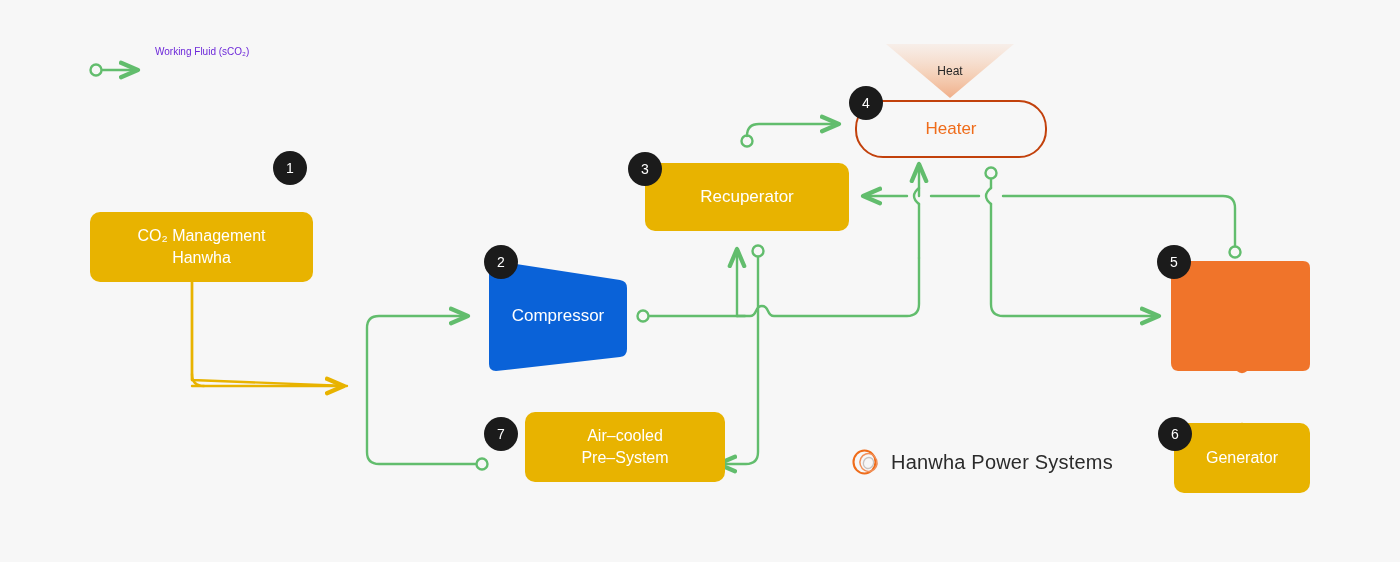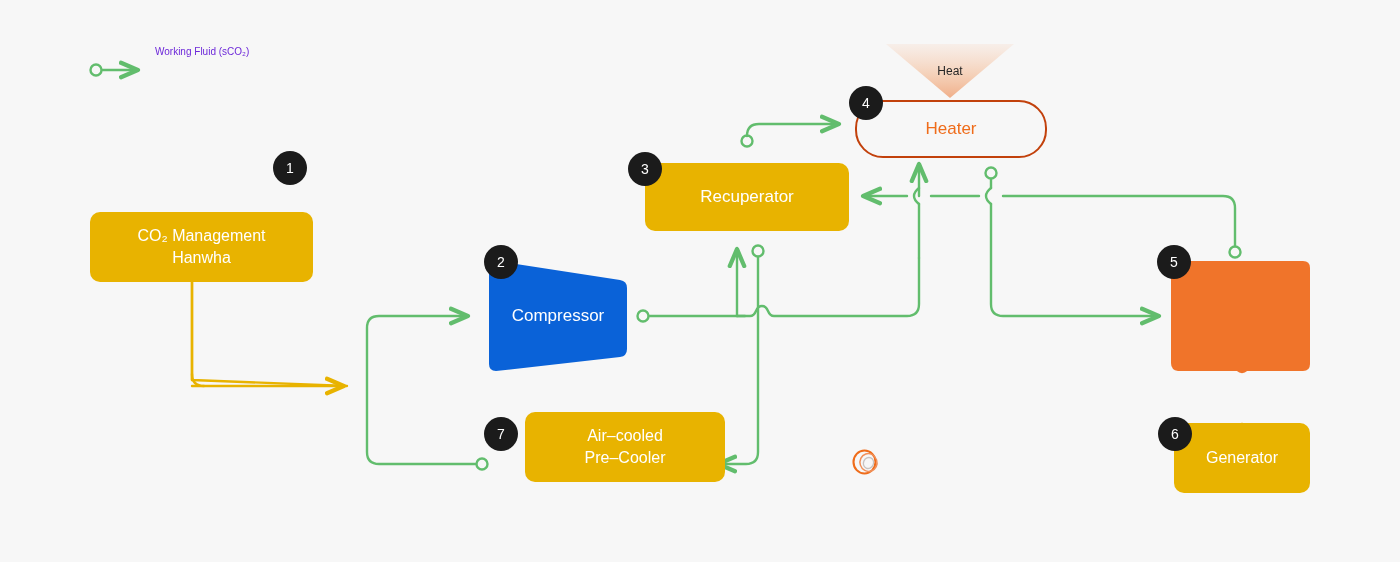--- a/index.html
+++ b/index.html
@@ -164,26 +164,27 @@
   <div class="badge" style="left:1157px;top:245px;">5</div>
 
   <div class="node box-gold" style="left:1174px;top:423px;width:136px;height:70px;">
     <div class="lbl fs16">Generator</div>
   </div>
   <div class="badge" style="left:1158px;top:417px;">6</div>
 
   <div class="node box-gold" style="left:500px;top:412px;width:200px;height:70px;margin-left:25px;">
     <div class="lbl fs16">
       <div>Air–cooled</div>
-      <div>Pre–Cooler</div>
+      <div>Pre–System</div>
     </div>
   </div>
   <div class="badge" style="left:484px;top:417px;">7</div>
 
   <div class="logo">
     <svg width="32" height="32" viewBox="0 0 32 32">
       <ellipse cx="14.5" cy="16" rx="11" ry="11.5" fill="none" stroke="#ef6c1a" stroke-width="2.1"></ellipse>
       <ellipse cx="18.5" cy="16.5" rx="8.5" ry="9" fill="none" stroke="#f0905a" stroke-width="1.5" transform="rotate(-18 18.5 16.5)"></ellipse>
       <ellipse cx="18.5" cy="17" rx="5" ry="5.6" fill="none" stroke="#c9c3c0" stroke-width="1.3" transform="rotate(25 18.5 17)"></ellipse>
     </svg>
+    <span class="logo-text">Hanwha Power Systems</span>
   </div>
 
 </div>
 
 </body></html>

